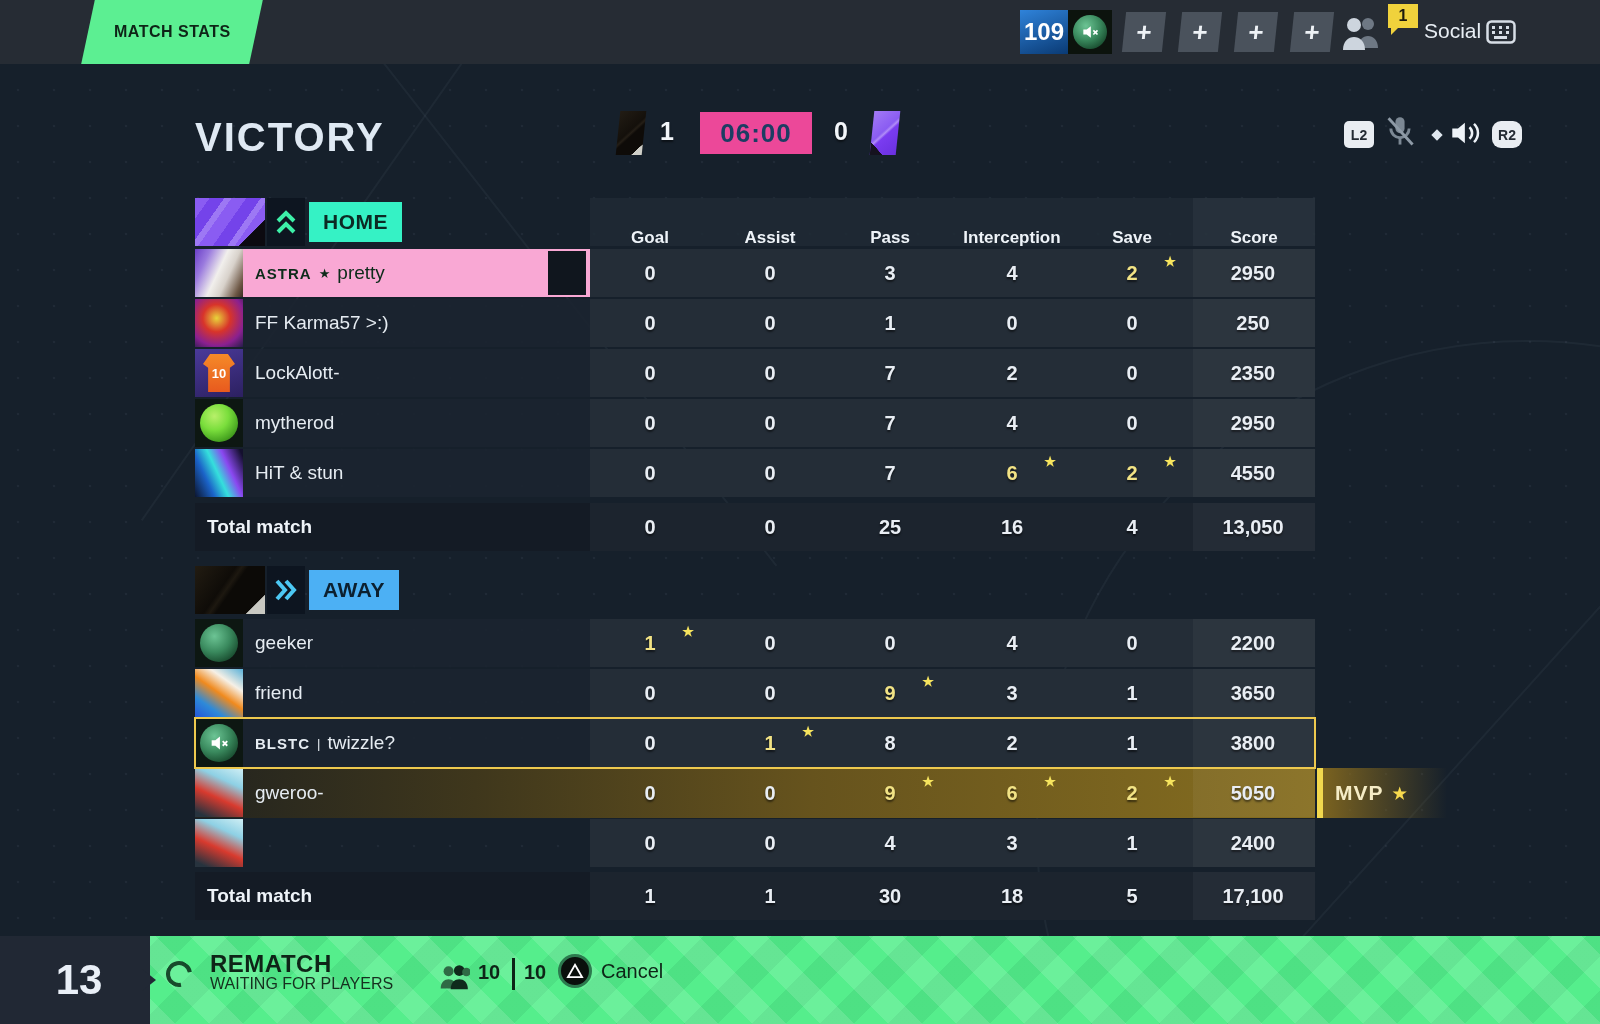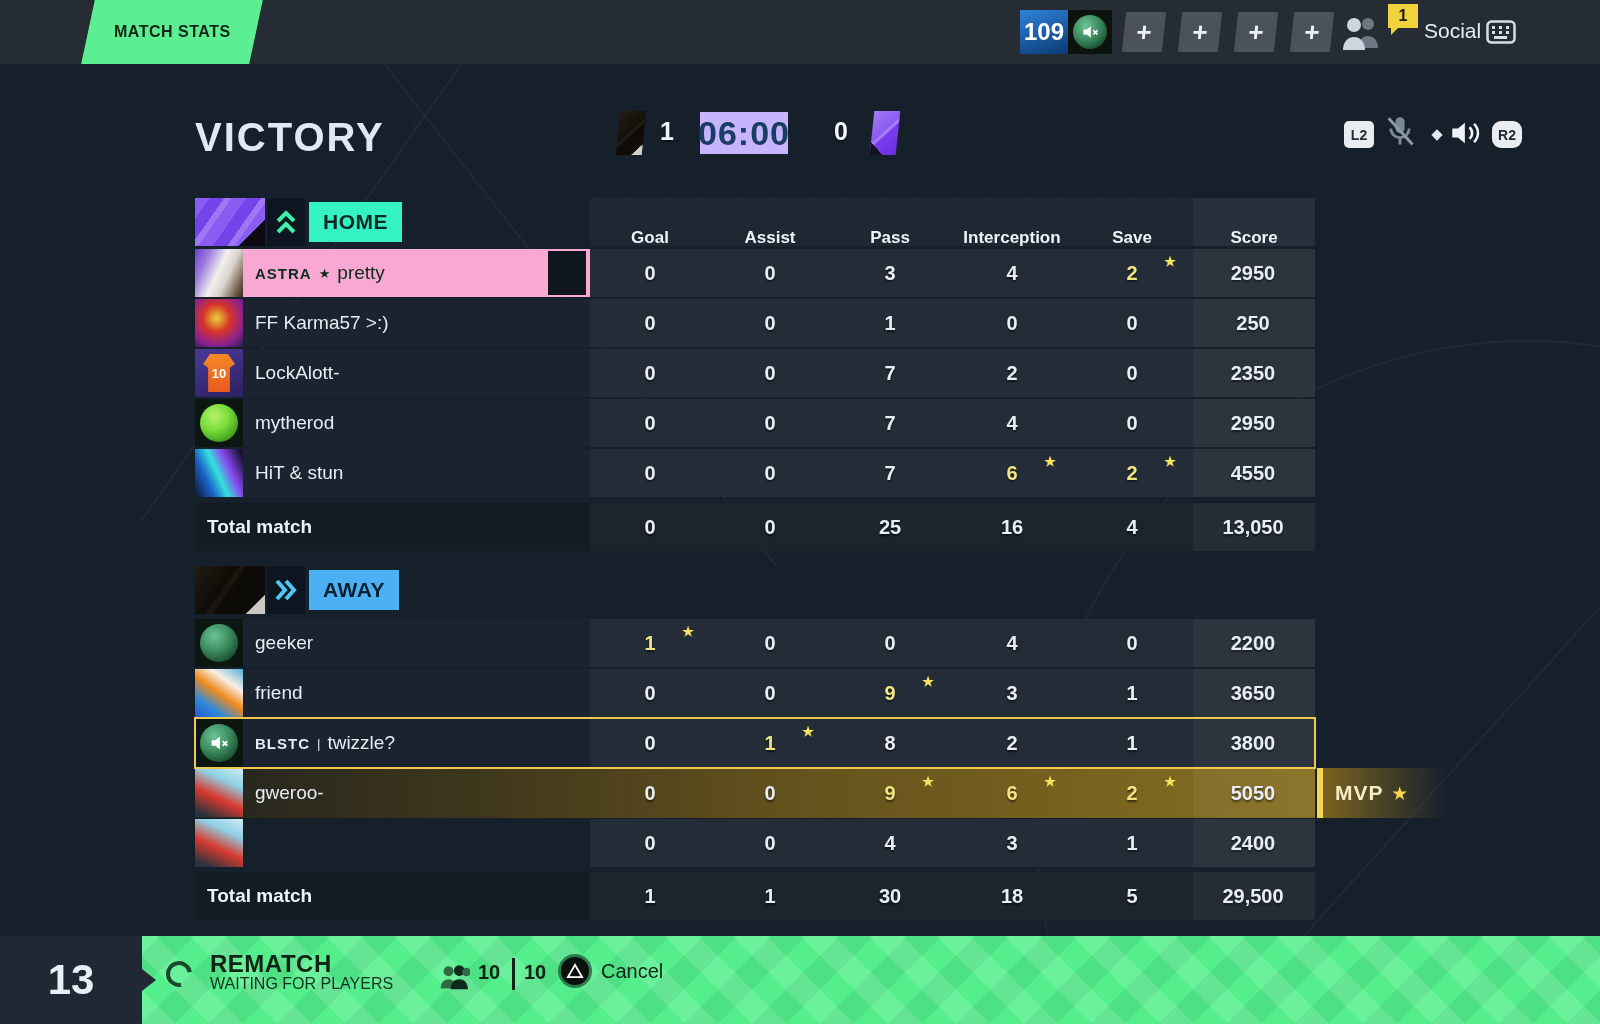--- a/index.html
+++ b/index.html
@@ -43,22 +43,22 @@
   .victory{position:absolute;left:195px;top:103px;font-size:40px;font-weight:bold;
     letter-spacing:2px;color:#dfe9f3;margin-top:12px;}
   .flagb{position:absolute;width:26px;height:44px;transform:skewX(-6deg);}
   .flag-black{background:
     linear-gradient(315deg,#cfcfc8 0 15%,transparent 15.5%),
     linear-gradient(135deg,#221c14 0%,#14100b 45%,#241e16 50%,#0e0b08 55%,#0e0b08 100%);}
   .flag-purple{background:
     linear-gradient(45deg,#15121f 0 18%,transparent 18.5%),
     linear-gradient(135deg,#a37af6 0%,#8a5cf2 45%,#b08cf8 50%,#7a3cf0 55%,#6a30e0 100%);}
   .snum{position:absolute;font-size:25px;font-weight:bold;color:#f2f6fa;text-shadow:0 2px 2px rgba(0,0,0,.5);}
-  .timer{position:absolute;left:700px;top:112px;width:88px;height:42px;background:#c4b5fd;
-    color:#1c3d63;font-size:34px;font-weight:bold;display:flex;align-items:center;justify-content:center;
+  .timer{position:absolute;left:700px;top:112px;width:112px;height:42px;background:#ec4899;
+    color:#1c3d63;font-size:26px;font-weight:bold;display:flex;align-items:center;justify-content:center;
     letter-spacing:1px;}
   .kbadge{position:absolute;width:30px;height:27px;background:#e9edf2;border-radius:5px;
     color:#232a33;font-weight:bold;font-size:14px;display:flex;align-items:center;justify-content:center;}
   .diamond{position:absolute;left:1433px;top:131px;width:8px;height:8px;background:#dfe7ef;transform:rotate(45deg);}
 
   
   .hrow{position:absolute;left:195px;width:1120px;height:48px;}
   .tile{position:absolute;left:0;top:0;width:70px;height:48px;}
   .tile-purple{background:
     linear-gradient(315deg,#0c0a10 0 22%,transparent 22.5%),
@@ -128,21 +128,21 @@
   .avG{background:linear-gradient(35deg,#2456d8 0%,#2e8ad8 25%,#f08a1e 50%,#f6f0e6 72%,#58b0d8 100%);}
   .avI{background:linear-gradient(205deg,#cfeef4 0%,#8ed0e4 28%,#d83a2e 58%,#27333e 92%);}
   .avmute{position:absolute;z-index:2;}
 
   
   .bbar{position:absolute;left:0;top:936px;width:1600px;height:88px;}
   .bgreen{position:absolute;left:142px;right:0;top:0;bottom:0;background:#55ee8c;
     background-image:repeating-linear-gradient(45deg,rgba(255,255,255,.13) 0 24px,transparent 24px 48px),
       repeating-linear-gradient(-45deg,rgba(15,110,60,.10) 0 24px,transparent 24px 48px);}
   .bdark{position:absolute;left:0;top:0;width:142px;height:88px;background:#212834;
-    display:flex;align-items:center;justify-content:center;font-size:42px;font-weight:bold;color:#e9eff7;}
+    display:flex;align-items:center;justify-content:center;font-size:42px;font-weight:bold;color:#e9eff7;padding-left:8px;}
   .barrow{position:absolute;left:142px;top:33px;width:0;height:0;
     border-top:11px solid transparent;border-bottom:11px solid transparent;border-left:14px solid #212834;}
   .spin{position:absolute;left:166px;top:25px;width:26px;height:26px;border-radius:50%;
     border:4px solid rgba(10,45,25,.85);border-right-color:transparent;transform:rotate(35deg);box-sizing:border-box;}
   .rematch{position:absolute;left:210px;top:14px;font-size:24px;font-weight:bold;color:#0e2417;letter-spacing:.5px;}
   .waiting{position:absolute;left:210px;top:39px;font-size:16px;color:#16301f;}
   .pplicon{position:absolute;left:440px;top:26px;}
   .bnum{position:absolute;top:25px;font-size:20px;font-weight:bold;color:#0e2417;}
   .vbar{position:absolute;left:512px;top:22px;width:3px;height:32px;background:#0e2417;}
   .cancelbtn{position:absolute;left:558px;top:18px;display:flex;align-items:center;gap:9px;cursor:pointer;}
@@ -449,21 +449,21 @@
 </div>
 
 <div class="trow" style="top:872px;">
   <div class="tn">Total match</div>
   <div class="ts">
     <span class="c p1">1</span>
     <span class="c p2">1</span>
     <span class="c p3">30</span>
     <span class="c p4">18</span>
     <span class="c p5">5</span>
-    <span class="c p6">29,500</span>
+    <span class="c p6">17,100</span>
   </div>
 </div>
 
 <div class="bbar">
   <div class="bgreen"></div>
   <div class="bdark">
     <span>13</span>
   </div>
   <div class="barrow"></div>
   <div class="spin"></div>

